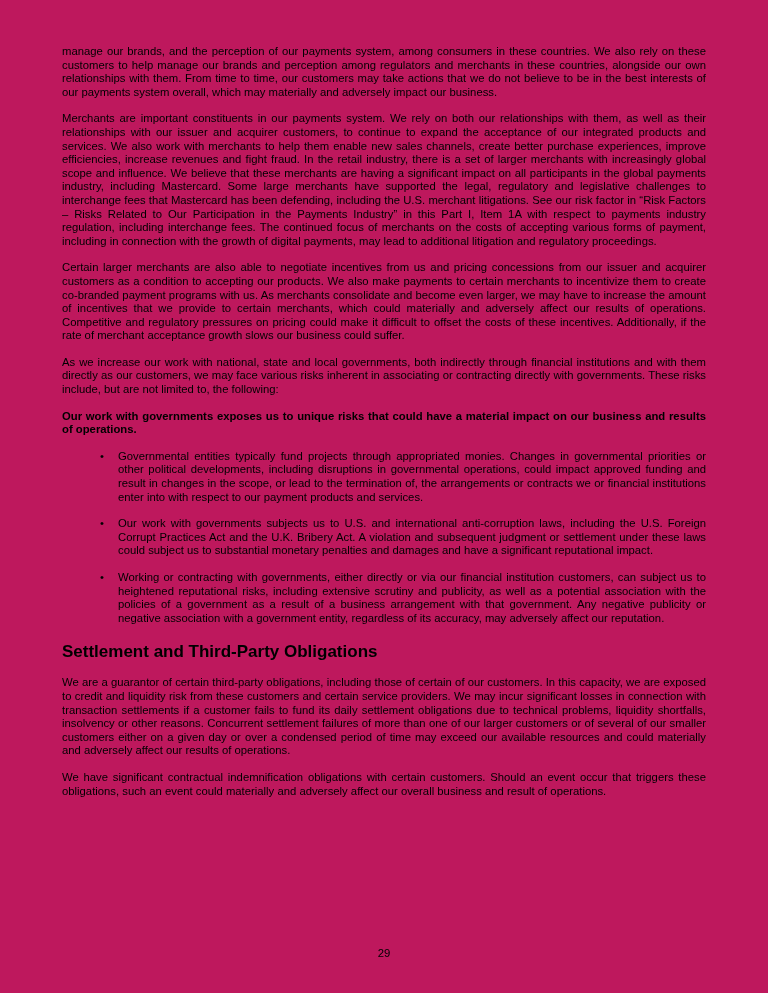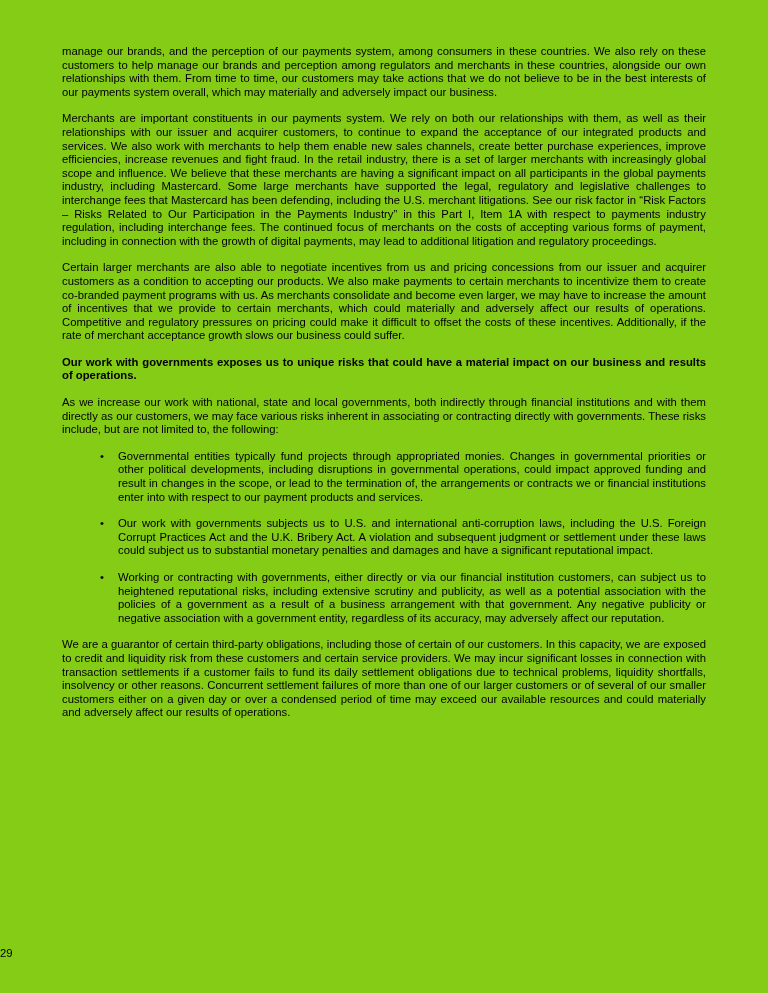--- a/index.html
+++ b/index.html
@@ -5,21 +5,21 @@
   html, body {
     margin: 0;
     padding: 0;
     background: #ffffff;
   }
   .page {
     position: relative;
     width: 768px;
     height: 993px;
     margin: 0 auto;
-    background: #84cc16;
+    background: #be185d;
     color: #000000;
     font-family: "Liberation Sans", "DejaVu Sans", sans-serif;
     font-size: 11.3px;
     line-height: 13.6px;
     box-sizing: border-box;
     padding: 45px 62px 0 62px;
     overflow: hidden;
   }
   .body-text {
     margin: 0 0 13px 0;
@@ -49,53 +49,56 @@
     line-height: 20px;
     font-weight: bold;
     margin: 17px 0 14px 0;
     text-align: left;
   }
   .page-number {
     position: absolute;
     bottom: 32px;
     left: 0;
     width: 100%;
+    text-align: center;
   }
 </style>
 </head>
 <body>
 
 <div class="page">
 
   <p class="body-text">manage our brands, and the perception of our payments system, among consumers in these countries.  We also rely on these customers to help manage our brands and perception among regulators and merchants in these countries, alongside our own relationships with them.  From time to time, our customers may take actions that we do not believe to be in the best interests of our payments system overall, which may materially and adversely impact our business.</p>
 
 
   <p class="body-text">Merchants are important constituents in our payments system.  We rely on both our relationships with them, as well as their relationships with our issuer and acquirer customers, to continue to expand the acceptance of our integrated products and services.  We also work with merchants to help them enable new sales channels, create better purchase experiences, improve efficiencies, increase revenues and fight fraud.  In the retail industry, there is a set of larger merchants with increasingly global scope and influence.  We believe that these merchants are having a significant impact on all participants in the global payments industry, including Mastercard.  Some large merchants have supported the legal, regulatory and legislative challenges to interchange fees that Mastercard has been defending, including the U.S. merchant litigations.  See our risk factor in “Risk Factors – Risks Related to Our Participation in the Payments Industry” in this Part I, Item 1A with respect to payments industry regulation, including interchange fees.  The continued focus of merchants on the costs of accepting various forms of payment, including in connection with the growth of digital payments, may lead to additional litigation and regulatory proceedings.</p>
 
   <p class="body-text">Certain larger merchants are also able to negotiate incentives from us and pricing concessions from our issuer and acquirer customers as a condition to accepting our products.  We also make payments to certain merchants to incentivize them to create co-branded payment programs with us.  As merchants consolidate and become even larger, we may have to increase the amount of incentives that we provide to certain merchants, which could materially and adversely affect our results of operations.  Competitive and regulatory pressures on pricing could make it difficult to offset the costs of these incentives.  Additionally, if the rate of merchant acceptance growth slows our business could suffer.</p>
 
+  <p class="body-text">As we increase our work with national, state and local governments, both indirectly through financial institutions and with them directly as our customers, we may face various risks inherent in associating or contracting directly with governments.  These risks include, but are not limited to, the following:</p>
+
   <p class="body-text bold">Our work with governments exposes us to unique risks that could have a material impact on our business and results of operations.</p>
-
-  <p class="body-text">As we increase our work with national, state and local governments, both indirectly through financial institutions and with them directly as our customers, we may face various risks inherent in associating or contracting directly with governments.  These risks include, but are not limited to, the following:</p>
 
   <ul class="bullet-list">
     <li class="bullet-item">
       <span class="bullet-marker">•</span>
       <span>Governmental entities typically fund projects through appropriated monies.  Changes in governmental priorities or other political developments, including disruptions in governmental operations, could impact approved funding and result in changes in the scope, or lead to the termination of, the arrangements or contracts we or financial institutions enter into with respect to our payment products and services.</span>
     </li>
     <li class="bullet-item">
       <span class="bullet-marker">•</span>
       <span>Our work with governments subjects us to U.S. and international anti-corruption laws, including the U.S. Foreign Corrupt Practices Act and the U.K. Bribery Act.  A violation and subsequent judgment or settlement under these laws could subject us to substantial monetary penalties and damages and have a significant reputational impact.</span>
     </li>
     <li class="bullet-item">
       <span class="bullet-marker">•</span>
       <span>Working or contracting with governments, either directly or via our financial institution customers, can subject us to heightened reputational risks, including extensive scrutiny and publicity, as well as a potential association with the policies of a government as a result of a business arrangement with that government.  Any negative publicity or negative association with a government entity, regardless of its accuracy, may adversely affect our reputation.</span>
     </li>
   </ul>
 
+  <h1 class="section-title">Settlement and Third-Party Obligations</h1>
 
 
   <p class="body-text">We are a guarantor of certain third-party obligations, including those of certain of our customers.  In this capacity, we are exposed to credit and liquidity risk from these customers and certain service providers.  We may incur significant losses in connection with transaction settlements if a customer fails to fund its daily settlement obligations due to technical problems, liquidity shortfalls, insolvency or other reasons.  Concurrent settlement failures of more than one of our larger customers or of several of our smaller customers either on a given day or over a condensed period of time may exceed our available resources and could materially and adversely affect our results of operations.</p>
 
+  <p class="body-text">We have significant contractual indemnification obligations with certain customers.  Should an event occur that triggers these obligations, such an event could materially and adversely affect our overall business and result of operations.</p>
 
   <div class="page-number">29</div>
 
 </div>
 
 </body></html>

